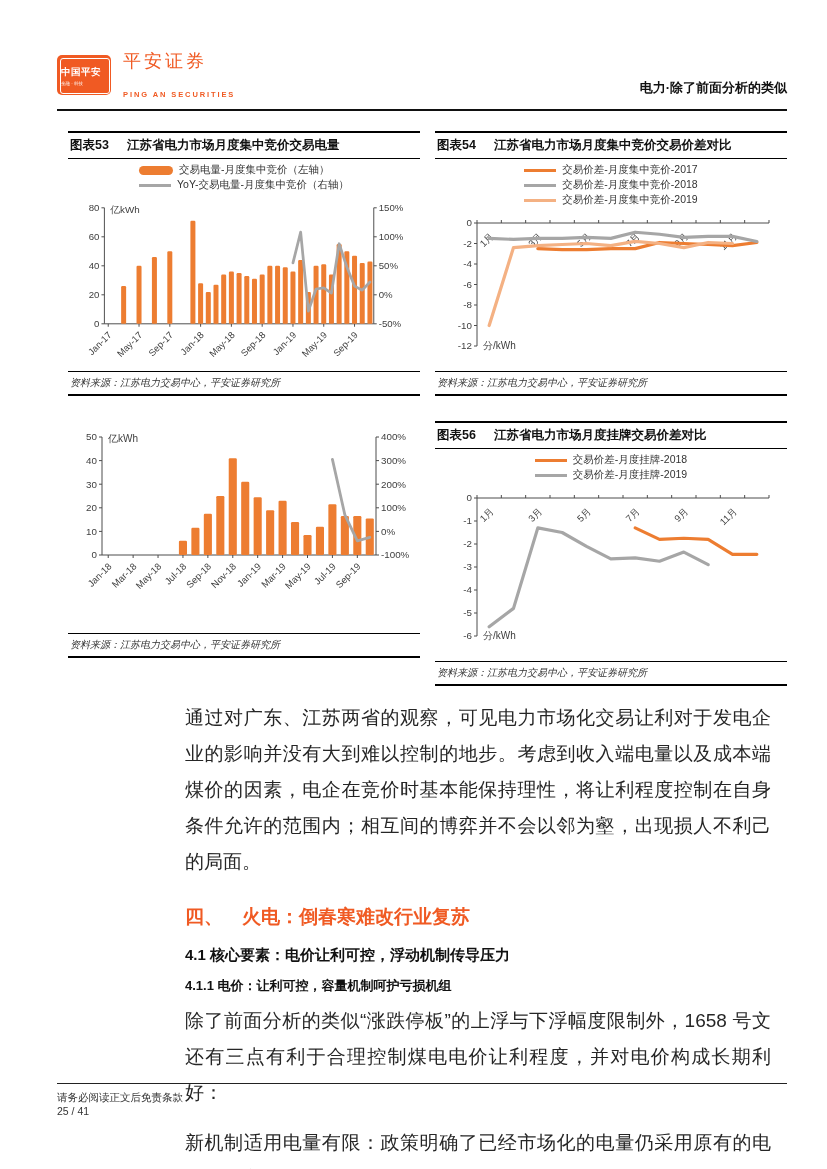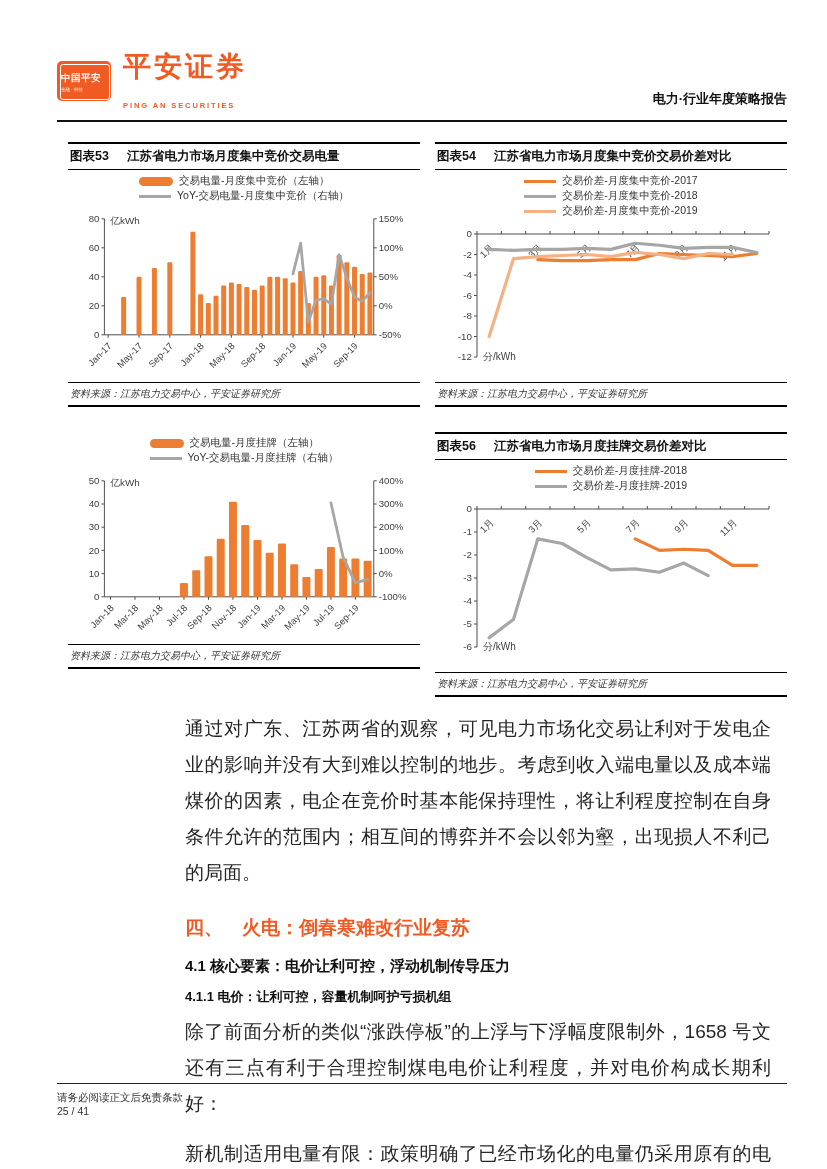--- a/index.html
+++ b/index.html
@@ -9,21 +9,21 @@
   }
   .page{position:absolute;inset:0;padding:52px 40px 0 57px;box-sizing:border-box;}
 
   
   .hdr{display:flex;justify-content:space-between;align-items:flex-end;}
   .hdr-left{display:flex;align-items:center;gap:12px;}
   .logo-badge{width:54px;height:40px;background:#F05A23;border-radius:5px;padding:3px;box-sizing:border-box;}
   .logo-inner{width:100%;height:100%;border:1px solid #ffffff;border-radius:3px;display:flex;flex-direction:column;align-items:flex-start;justify-content:center;color:#fff;}
   .logo-l1{font-size:9.5px;font-weight:bold;letter-spacing:.5px;white-space:nowrap;}
   .logo-l2{font-size:4.5px;margin-top:2px;opacity:.95;white-space:nowrap;}
-  .brand-cn{font-size:28px;font-weight:bold;color:#F05A23;letter-spacing:3px;line-height:1.1;}
+  .brand-cn{font-size:18px;font-weight:normal;color:#F05A23;letter-spacing:3px;line-height:1.1;}
   .brand-en{font-size:7.5px;font-weight:bold;color:#F05A23;letter-spacing:1.9px;margin-top:18px;}
   .report-tag{font-size:13px;font-weight:bold;color:#111;padding-bottom:2px;}
   .hdr-rule{border-bottom:2px solid #111;margin-top:10px;}
 
   
   .fig-grid{display:grid;grid-template-columns:352px 352px;column-gap:15px;row-gap:25px;margin:20px 0 0 11px;}
   .fig-card{display:flex;flex-direction:column;}
   .fig-title-row{border-top:2.2px solid #000;border-bottom:1px solid #000;padding:4px 2px;display:flex;gap:18px;font-size:12.5px;font-weight:bold;color:#111;}
   .fig-body{height:212px;display:flex;flex-direction:column;align-items:center;padding-top:4px;box-sizing:border-box;}
   .fig-legend{display:flex;flex-direction:column;align-items:flex-start;margin-bottom:3px;}
@@ -58,21 +58,21 @@
         <div class="logo-inner">
           <span class="logo-l1">中国平安</span>
           <span class="logo-l2">金融 · 科技</span>
         </div>
       </div>
       <div>
         <div class="brand-cn">平安证券</div>
         <div class="brand-en">PING AN SECURITIES</div>
       </div>
     </div>
-    <div class="report-tag">电力·行业年度策略报告</div>
+    <div class="report-tag">电力·除了前面分析的类似</div>
   </div>
   <div class="hdr-rule"></div>
 
   <div class="fig-grid">
 
     <section class="fig-card">
       <div class="fig-title-row">
         <span>图表53</span>
         <span>江苏省电力市场月度集中竞价交易电量</span>
       </div>
@@ -238,30 +238,20 @@
             <g>
               <polyline points="54.166666666666664,114.5 78.5,36.599999999999994 102.83333333333333,34.55 127.16666666666666,33.525000000000006 151.5,32.5 175.83333333333331,34.55 200.16666666666666,30.45 224.5,32.5 248.83333333333331,36.599999999999994 273.16666666666663,31.474999999999998 297.5,32.5" fill="none" stroke="#F4B183" stroke-width="3.2" stroke-linejoin="round" stroke-linecap="round"></polyline>
             </g>
           </svg>
       </div>
       <div class="fig-source">资料来源：江苏电力交易中心，平安证券研究所</div>
     </section>
 
     <section class="fig-card">
       <div class="fig-body">
-        <div class="fig-legend">
-            <div class="lg-row">
-              <span class="sw sw-bar" style="background: rgb(237, 125, 49);"></span>
-              <span class="lg-label">交易电量-月度挂牌（左轴）</span>
-            </div>
-            <div class="lg-row">
-              <span class="sw sw-line" style="background: rgb(166, 166, 166);"></span>
-              <span class="lg-label">YoY-交易电量-月度挂牌（右轴）</span>
-            </div>
-          </div>
         <svg width="352" height="178" viewBox="0 0 352 178">
             <g>
               <line x1="34" y1="12" x2="34" y2="130" stroke="#4d4d4d" stroke-width="1"></line>
               <line x1="308" y1="12" x2="308" y2="130" stroke="#4d4d4d" stroke-width="1"></line>
               <line x1="34" y1="130" x2="308" y2="130" stroke="#4d4d4d" stroke-width="1"></line>
               <line x1="31" y1="130" x2="34" y2="130" stroke="#4d4d4d" stroke-width="1"></line>
               <text x="29" y="133.3" font-size="9.8" fill="#404040" text-anchor="end">0</text>
               <line x1="31" y1="106.4" x2="34" y2="106.4" stroke="#4d4d4d" stroke-width="1"></line>
               <text x="29" y="109.7" font-size="9.8" fill="#404040" text-anchor="end">10</text>
               <line x1="31" y1="82.8" x2="34" y2="82.8" stroke="#4d4d4d" stroke-width="1"></line>

